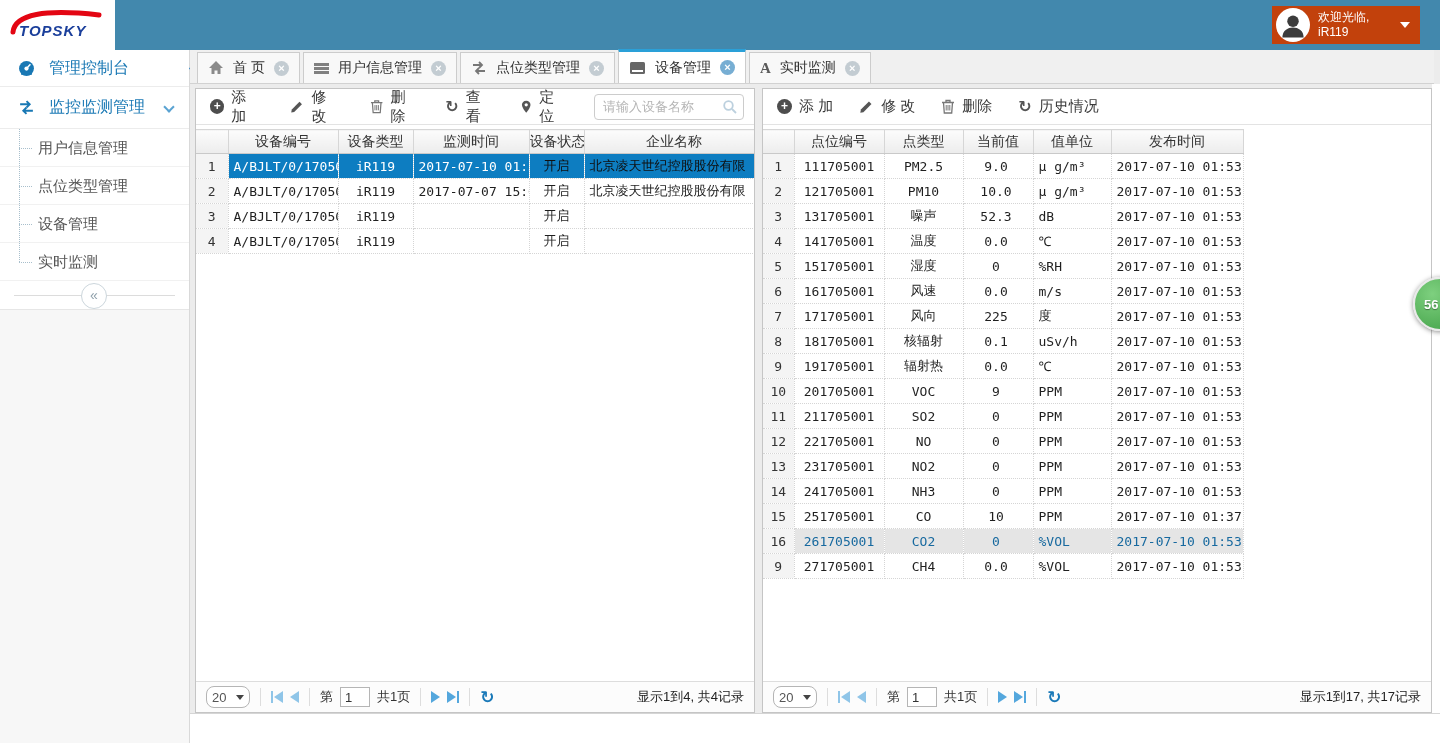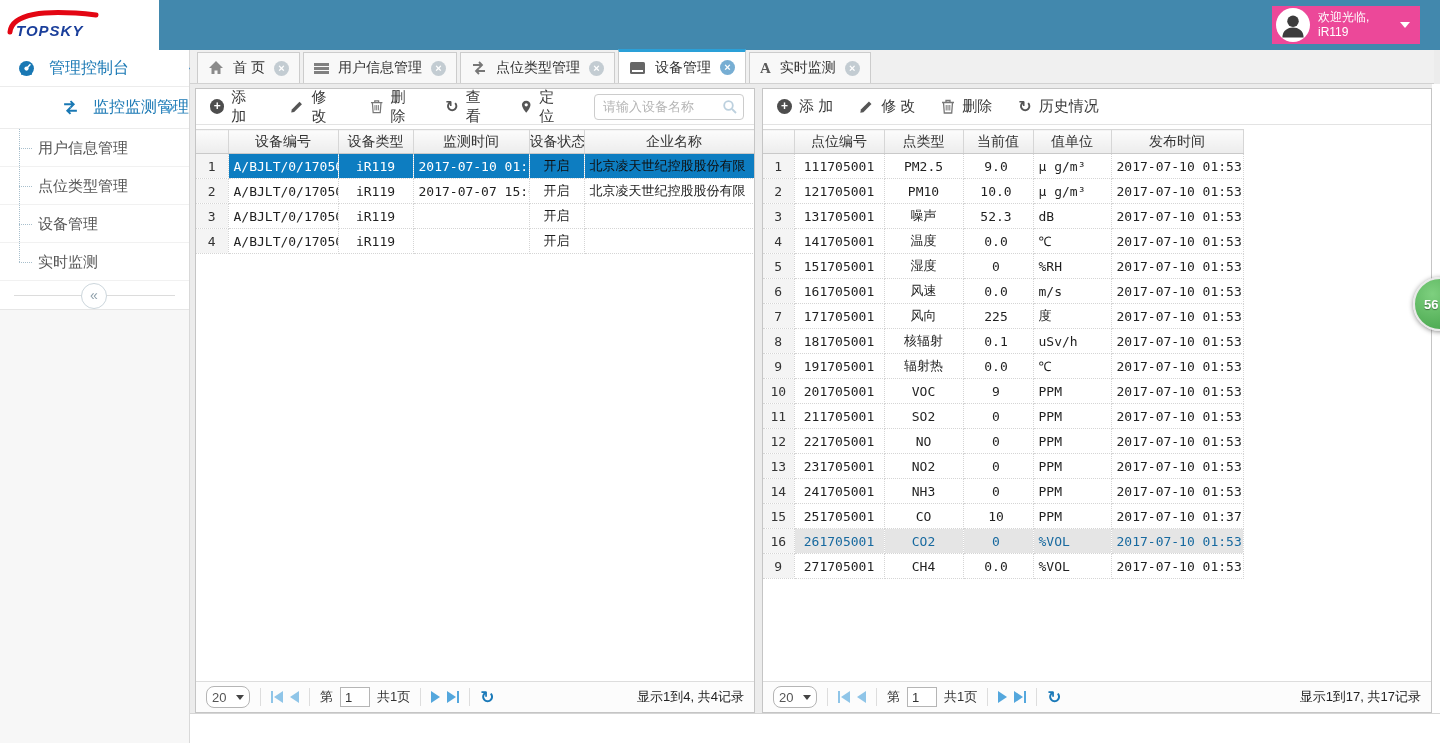--- a/index.html
+++ b/index.html
@@ -2,31 +2,31 @@
 <html><head>
 <meta charset="utf-8">
 <style>
   * { margin:0; padding:0; box-sizing:border-box; }
   html,body { width:1440px; height:743px; }
   body { font-family:"Liberation Sans","DejaVu Sans",sans-serif; background:#ececec; }
   #app { position:relative; width:1440px; height:743px; overflow:hidden; background:#ececec; }
 
   
   .header { position:absolute; left:0; top:0; width:1440px; height:50px; background:#4288ad; }
-  .logo-box { position:absolute; left:0; top:0; width:159px; height:50px; background:#fff; display:flex; align-items:center; }
+  .logo-box { position:absolute; left:0; top:0; width:115px; height:50px; background:#fff; display:flex; align-items:center; justify-content:center; }
   .app-title { position:absolute; left:180px; top:0; height:50px; line-height:50px; color:#fff; font-size:20px; letter-spacing:1px; }
-  .user-box { position:absolute; right:20px; top:6px; width:148px; height:38px; background:#ec4899; display:flex; align-items:center; padding:0 10px 0 4px; }
+  .user-box { position:absolute; right:20px; top:6px; width:148px; height:38px; background:#c2410c; display:flex; align-items:center; padding:0 10px 0 4px; }
   .avatar { width:34px; height:34px; border-radius:50%; background:#fff; display:flex; align-items:center; justify-content:center; overflow:hidden; flex:none; }
   .user-text { color:#fff; font-size:12px; line-height:15px; margin-left:8px; flex:1; }
   .caret-down { width:0; height:0; border-left:5px solid transparent; border-right:5px solid transparent; border-top:6px solid #fff; margin-left:4px; }
 
   
   .sidebar { position:absolute; left:0; top:50px; width:190px; height:693px; background:#fff; border-right:1px solid #d9d9d9; display:flex; flex-direction:column; }
   .side-top { height:37px; display:flex; align-items:center; gap:14px; padding-left:18px; color:#1978b4; font-size:16px; border-bottom:1px solid #ececec; position:relative; }
-  .side-top.second { height:42px;justify-content:flex-end; }
+  .side-top.second { height:42px; }
   .side-flag { position:absolute; right:-14px; top:2px; width:14px; height:33px; background:#2a7fc0; clip-path:polygon(100% 0,100% 100%,0 50%); }
   .chevron { position:absolute; right:16px; top:16px; width:8px; height:8px; border-right:2px solid #5aa3d2; border-bottom:2px solid #5aa3d2; transform:rotate(45deg); }
   .side-sub { position:relative; }
   .side-sub::before { content:''; position:absolute; left:19px; top:0; height:calc(100% - 19px); border-left:1px dotted #a8bfcc; }
   .sub-item { height:38px; line-height:38px; padding-left:38px; font-size:15px; color:#555; border-bottom:1px solid #f1f1f1; position:relative; white-space:nowrap; }
   .sub-item::before { content:''; position:absolute; left:19px; top:50%; width:13px; border-top:1px dotted #a8bfcc; }
   .collapse-bar { height:28px; position:relative; }
   .collapse-bar::before { content:''; position:absolute; left:14px; right:14px; top:50%; border-top:1px solid #dcdcdc; }
   .collapse-btn { position:absolute; left:81px; top:2px; width:26px; height:26px; border-radius:50%; background:#fff; border:1px solid #ccd6dc; color:#8fa0ab; font-size:14px; text-align:center; line-height:23px; }
   .side-footer { flex:1; background:#f7f7f7; border-top:1px solid #e6e6e6; }

